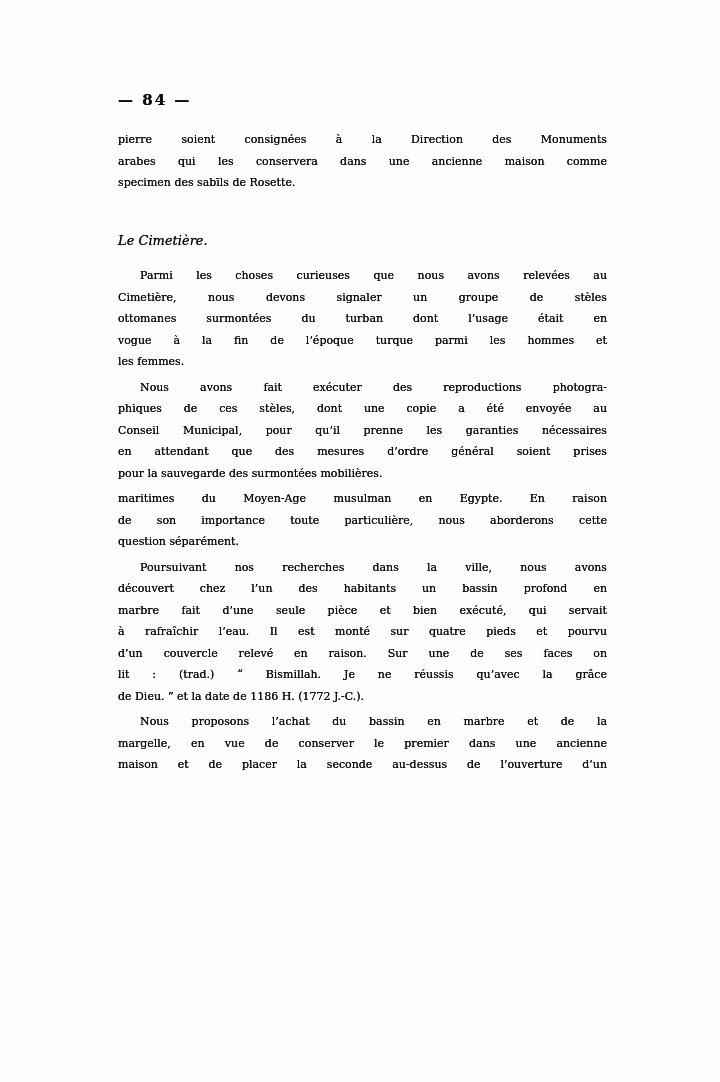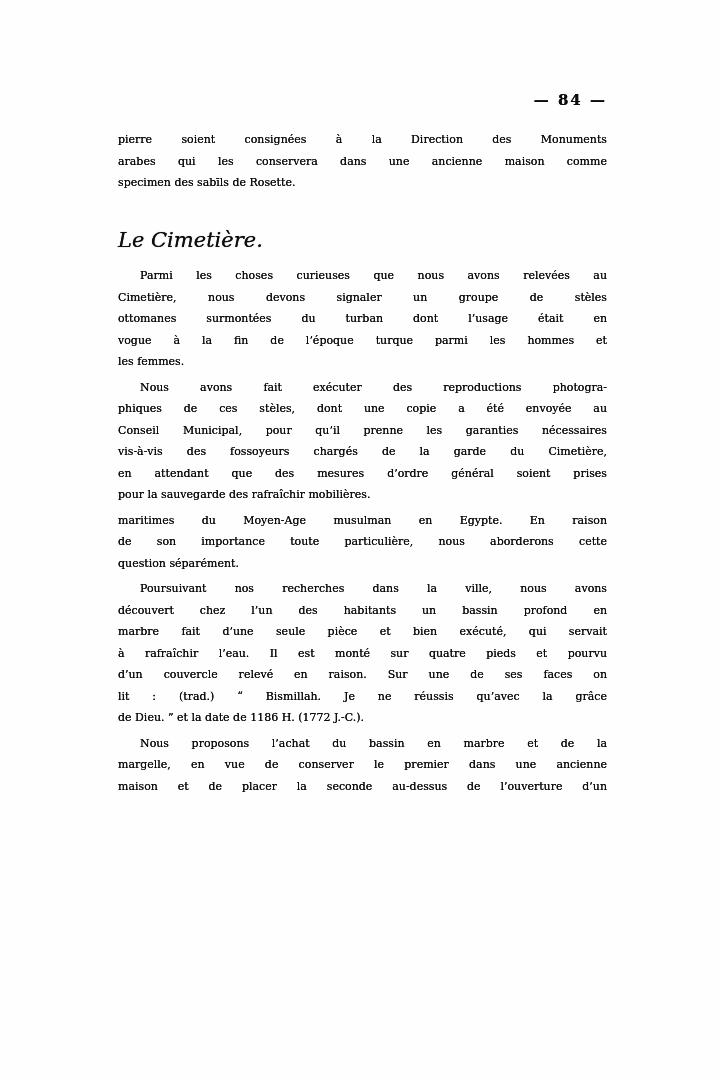--- a/index.html
+++ b/index.html
@@ -20,37 +20,37 @@
     position: absolute;
     left: 118px;
     top: 0;
     width: 489px;
   }
   .page-header {
     margin-top: 90px;
     margin-bottom: 18px;
     height: 21px;
     line-height: 21px;
-    text-align: right;
+    text-align: left;
     font-weight: bold;
     font-size: 15px;
     letter-spacing: 2px;
     text-shadow: 0 0 0.6px currentColor;
   }
   .para {
     margin-top: 4px;
     font-size: 11px;
     line-height: 21.5px;
     text-shadow: 0 0 0.6px currentColor;
   }
   .heading {
     margin-top: 36px;
     margin-bottom: 14px;
     font-style: italic;
-    font-size: 21px;
+    font-size: 13px;
     line-height: 21.5px;
     text-shadow: 0 0 0.7px currentColor;
   }
   .line {
     text-align: justify;
     text-align-last: justify;
   }
   .line.last {
     text-align-last: left;
   }
@@ -75,23 +75,22 @@
           <div class="line first">Parmi les choses curieuses que nous avons relevées au</div>
           <div class="line">Cimetière, nous devons signaler un groupe de stèles</div>
           <div class="line">ottomanes surmontées du turban dont l’usage était en</div>
           <div class="line">vogue à la fin de l’époque turque parmi les hommes et</div>
           <div class="line last">les femmes.</div>
         </div>
         <div class="para indent">
           <div class="line first">Nous avons fait exécuter des reproductions photogra-</div>
           <div class="line">phiques de ces stèles, dont une copie a été envoyée au</div>
           <div class="line">Conseil Municipal, pour qu’il prenne les garanties nécessaires</div>
-          <div class="line">vis-à-vis des fossoyeurs chargés de la garde du Cimetière,</div>
           <div class="line">en attendant que des mesures d’ordre général soient prises</div>
-          <div class="line last">pour la sauvegarde des rafraîchir mobilières.</div>
+          <div class="line last">pour la sauvegarde des surmontées mobilières.</div>
         </div>
         <div class="para indent">
           <div class="line">maritimes du Moyen-Age musulman en Egypte. En raison</div>
           <div class="line">de son importance toute particulière, nous aborderons cette</div>
           <div class="line last">question séparément.</div>
         </div>
         <div class="para indent">
           <div class="line first">Poursuivant nos recherches dans la ville, nous avons</div>
           <div class="line">découvert chez l’un des habitants un bassin profond en</div>
           <div class="line">marbre fait d’une seule pièce et bien exécuté, qui servait</div>

